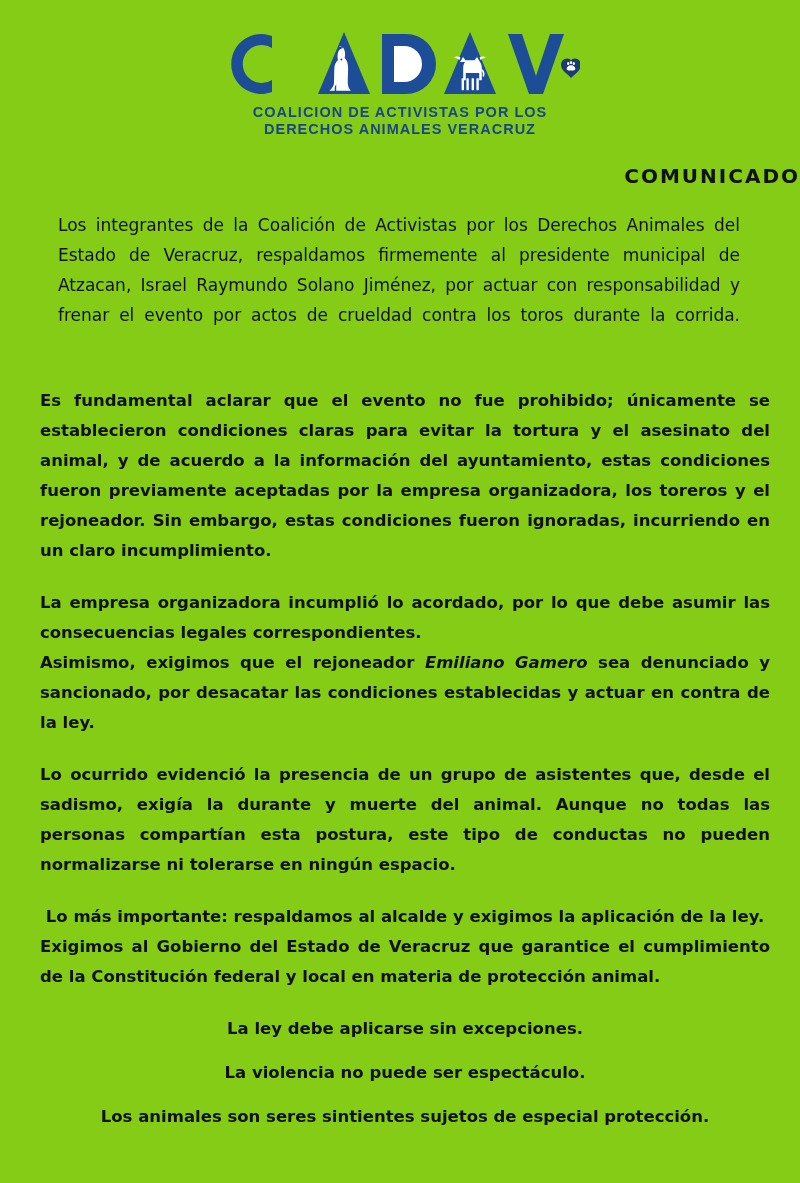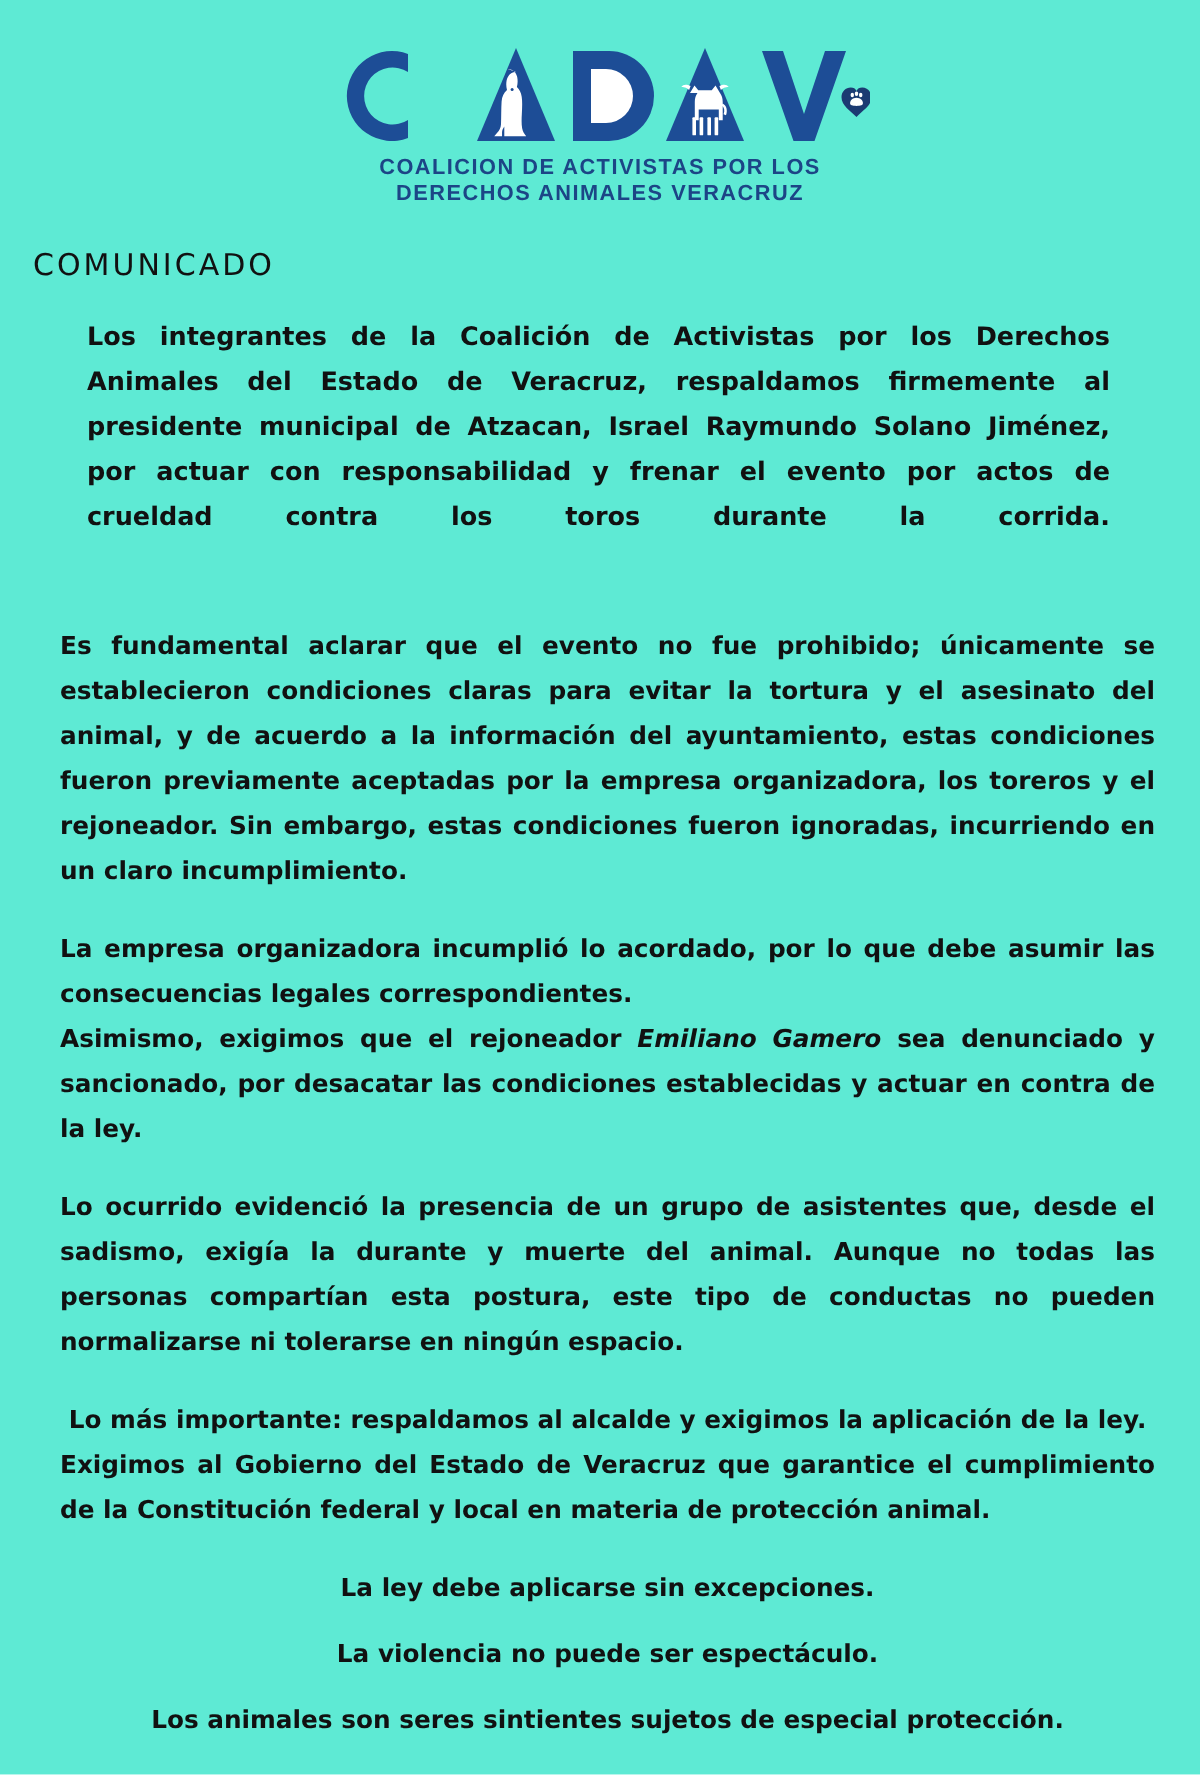--- a/index.html
+++ b/index.html
@@ -12,21 +12,21 @@
     height: 1183px;
     font-family: "Liberation Sans", sans-serif;
     color: #111111;
     overflow: hidden;
   }
 
   .page {
     position: relative;
     width: 800px;
     height: 1183px;
-    background: #5eead4;
+    background: #84cc16;
     box-sizing: border-box;
   }
 
   
   .logo-block {
     padding-top: 26px;
     display: flex;
     flex-direction: column;
     align-items: center;
   }
@@ -41,45 +41,46 @@
     font-weight: bold;
     font-size: 14.5px;
     letter-spacing: 1.0px;
     line-height: 17px;
   }
 
   
   .comunicado {
     margin: 26px 0 0 22px;
     font-family: "DejaVu Sans", sans-serif;
-    font-weight: normal;
+    font-weight: bold;
     font-size: 20px;
     letter-spacing: 2.0px;
     color: #111111;
+    text-align: right;
   }
 
   
   .body-wrap {
     margin: 0 30px 0 40px;
   }
 
   p.para {
     margin: 0;
     font-family: "DejaVu Sans", sans-serif;
     font-size: 16.5px;
     line-height: 30px;
     text-align: justify;
     text-justify: inter-word;
     color: #111111;
     font-weight: 600;
   }
 
   p.intro {
     margin: 22px 30px 0 18px;
-    font-weight: bold;
+    font-weight: normal;
     font-size: 17px;
     line-height: 30px;
     text-align: justify;
     font-family: "DejaVu Sans", sans-serif;
   }
   p.intro::after {
     content: "";
     display: inline-block;
     width: 100%;
   }

